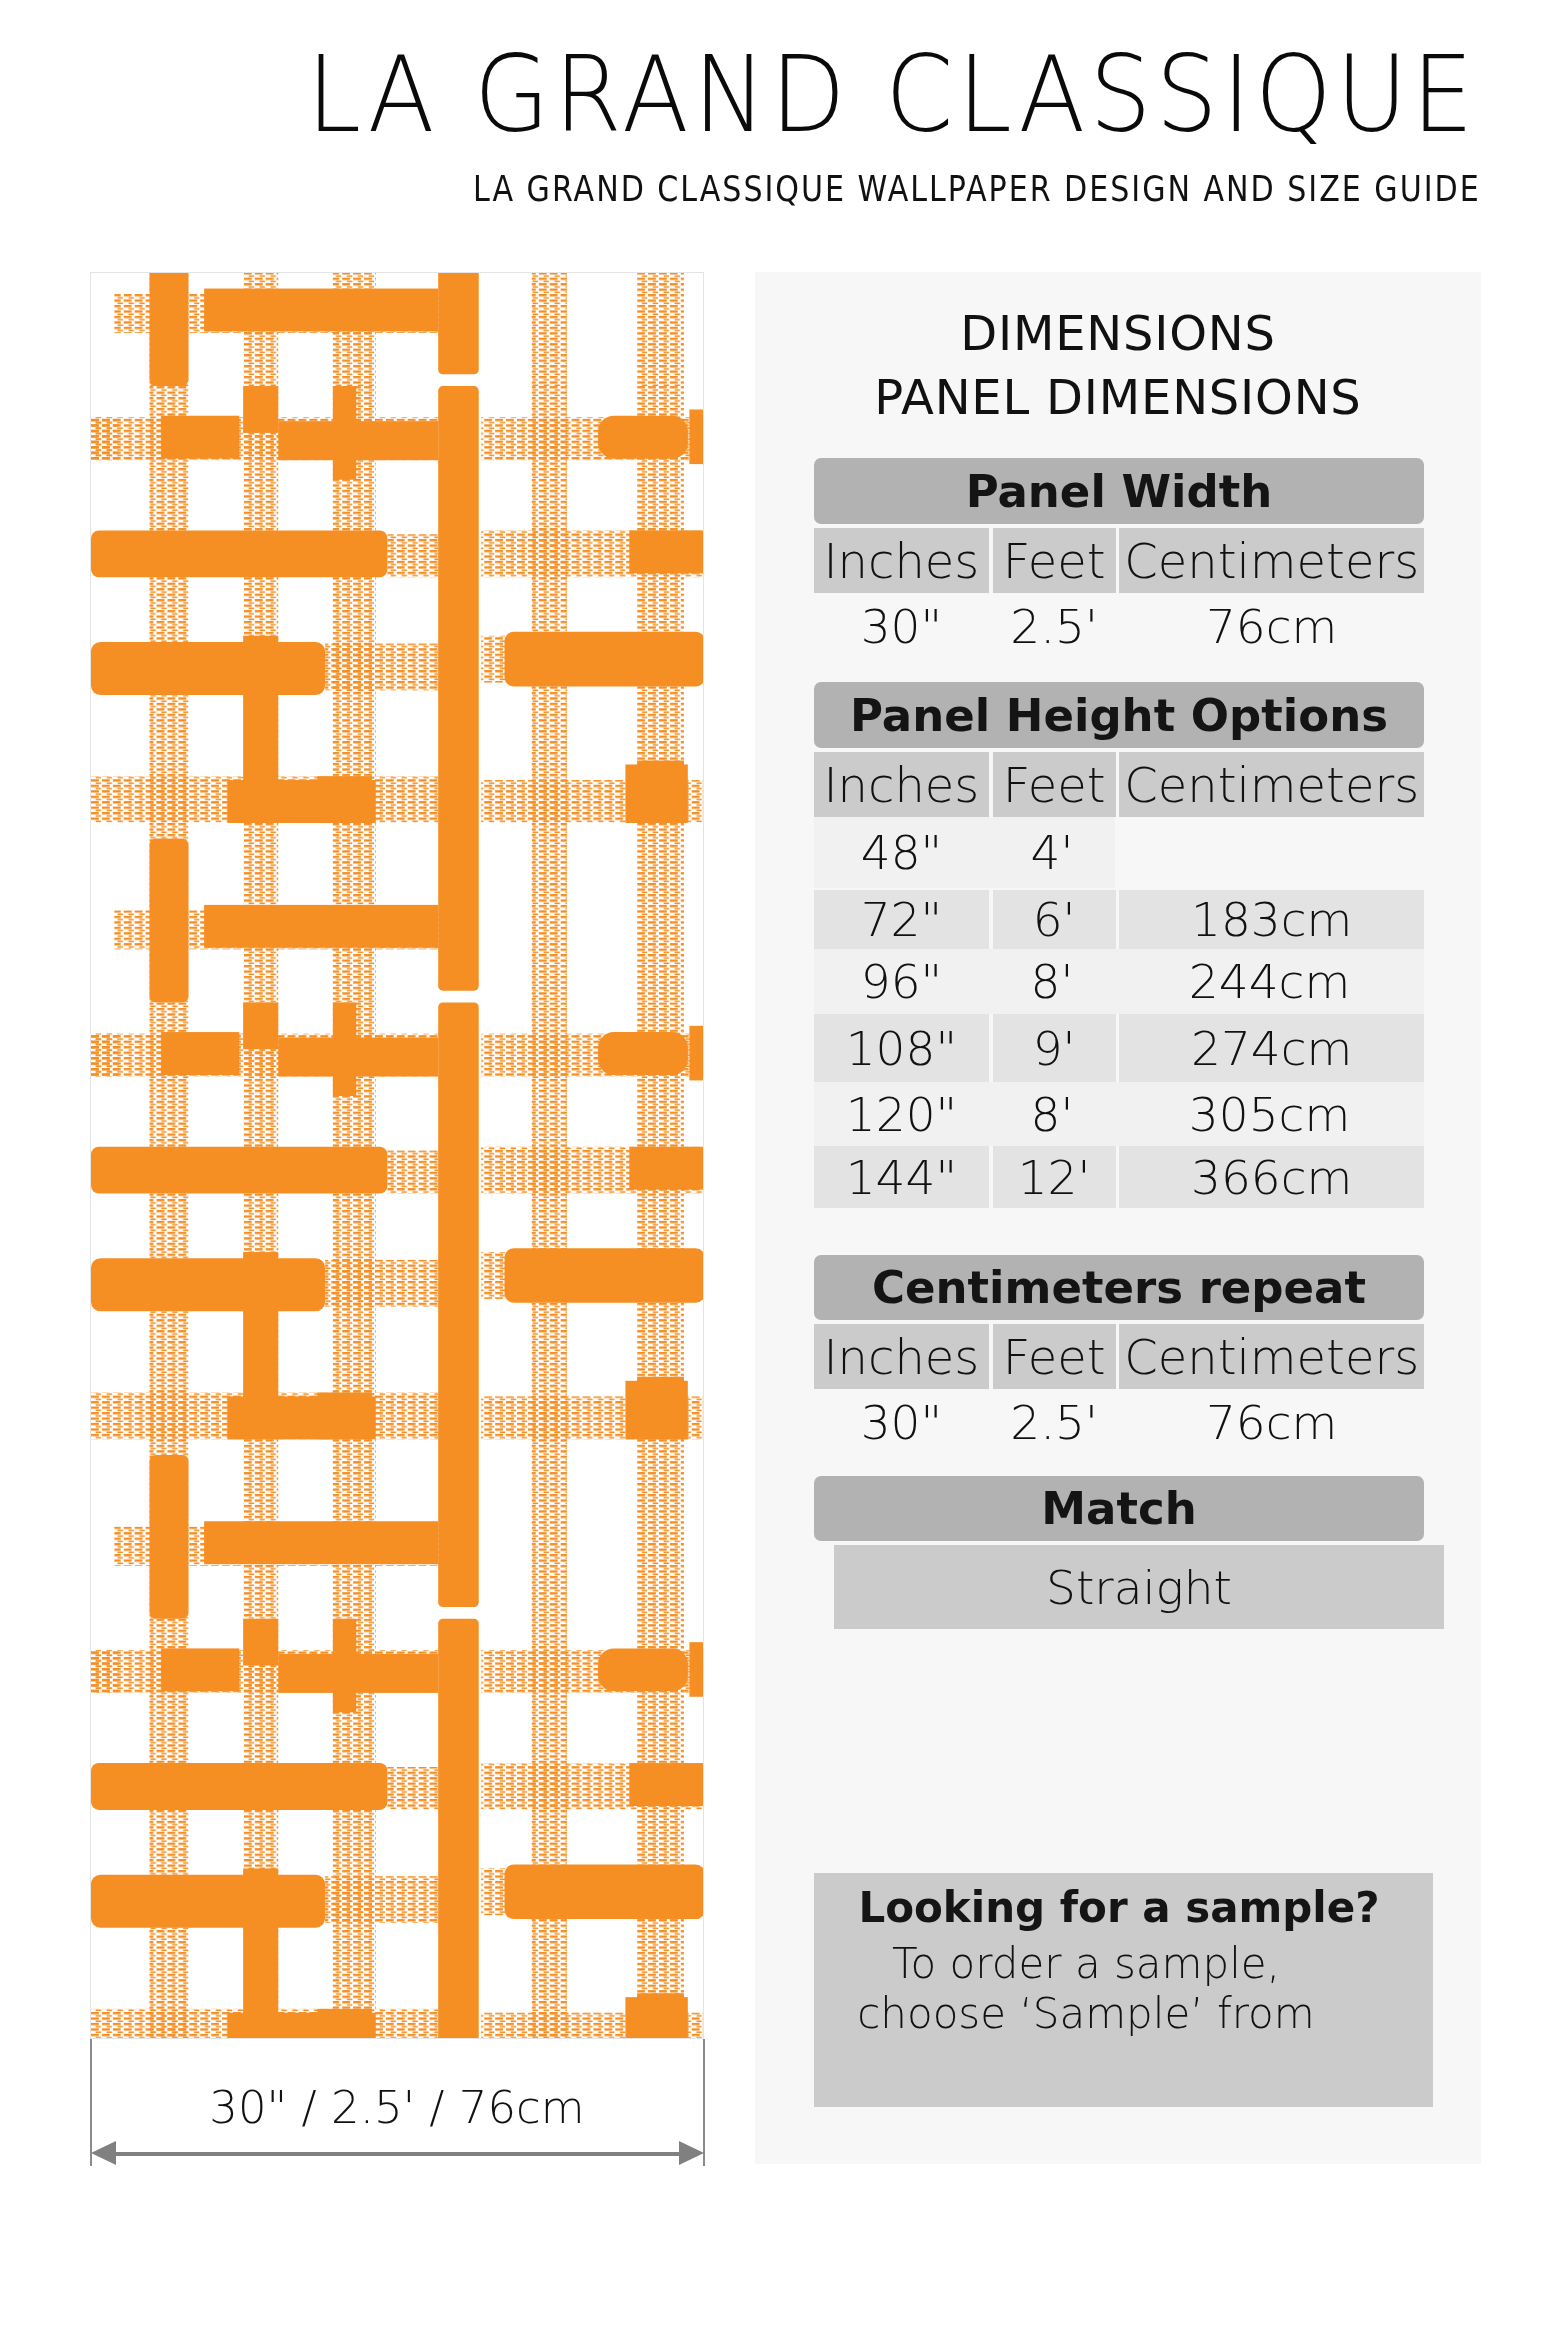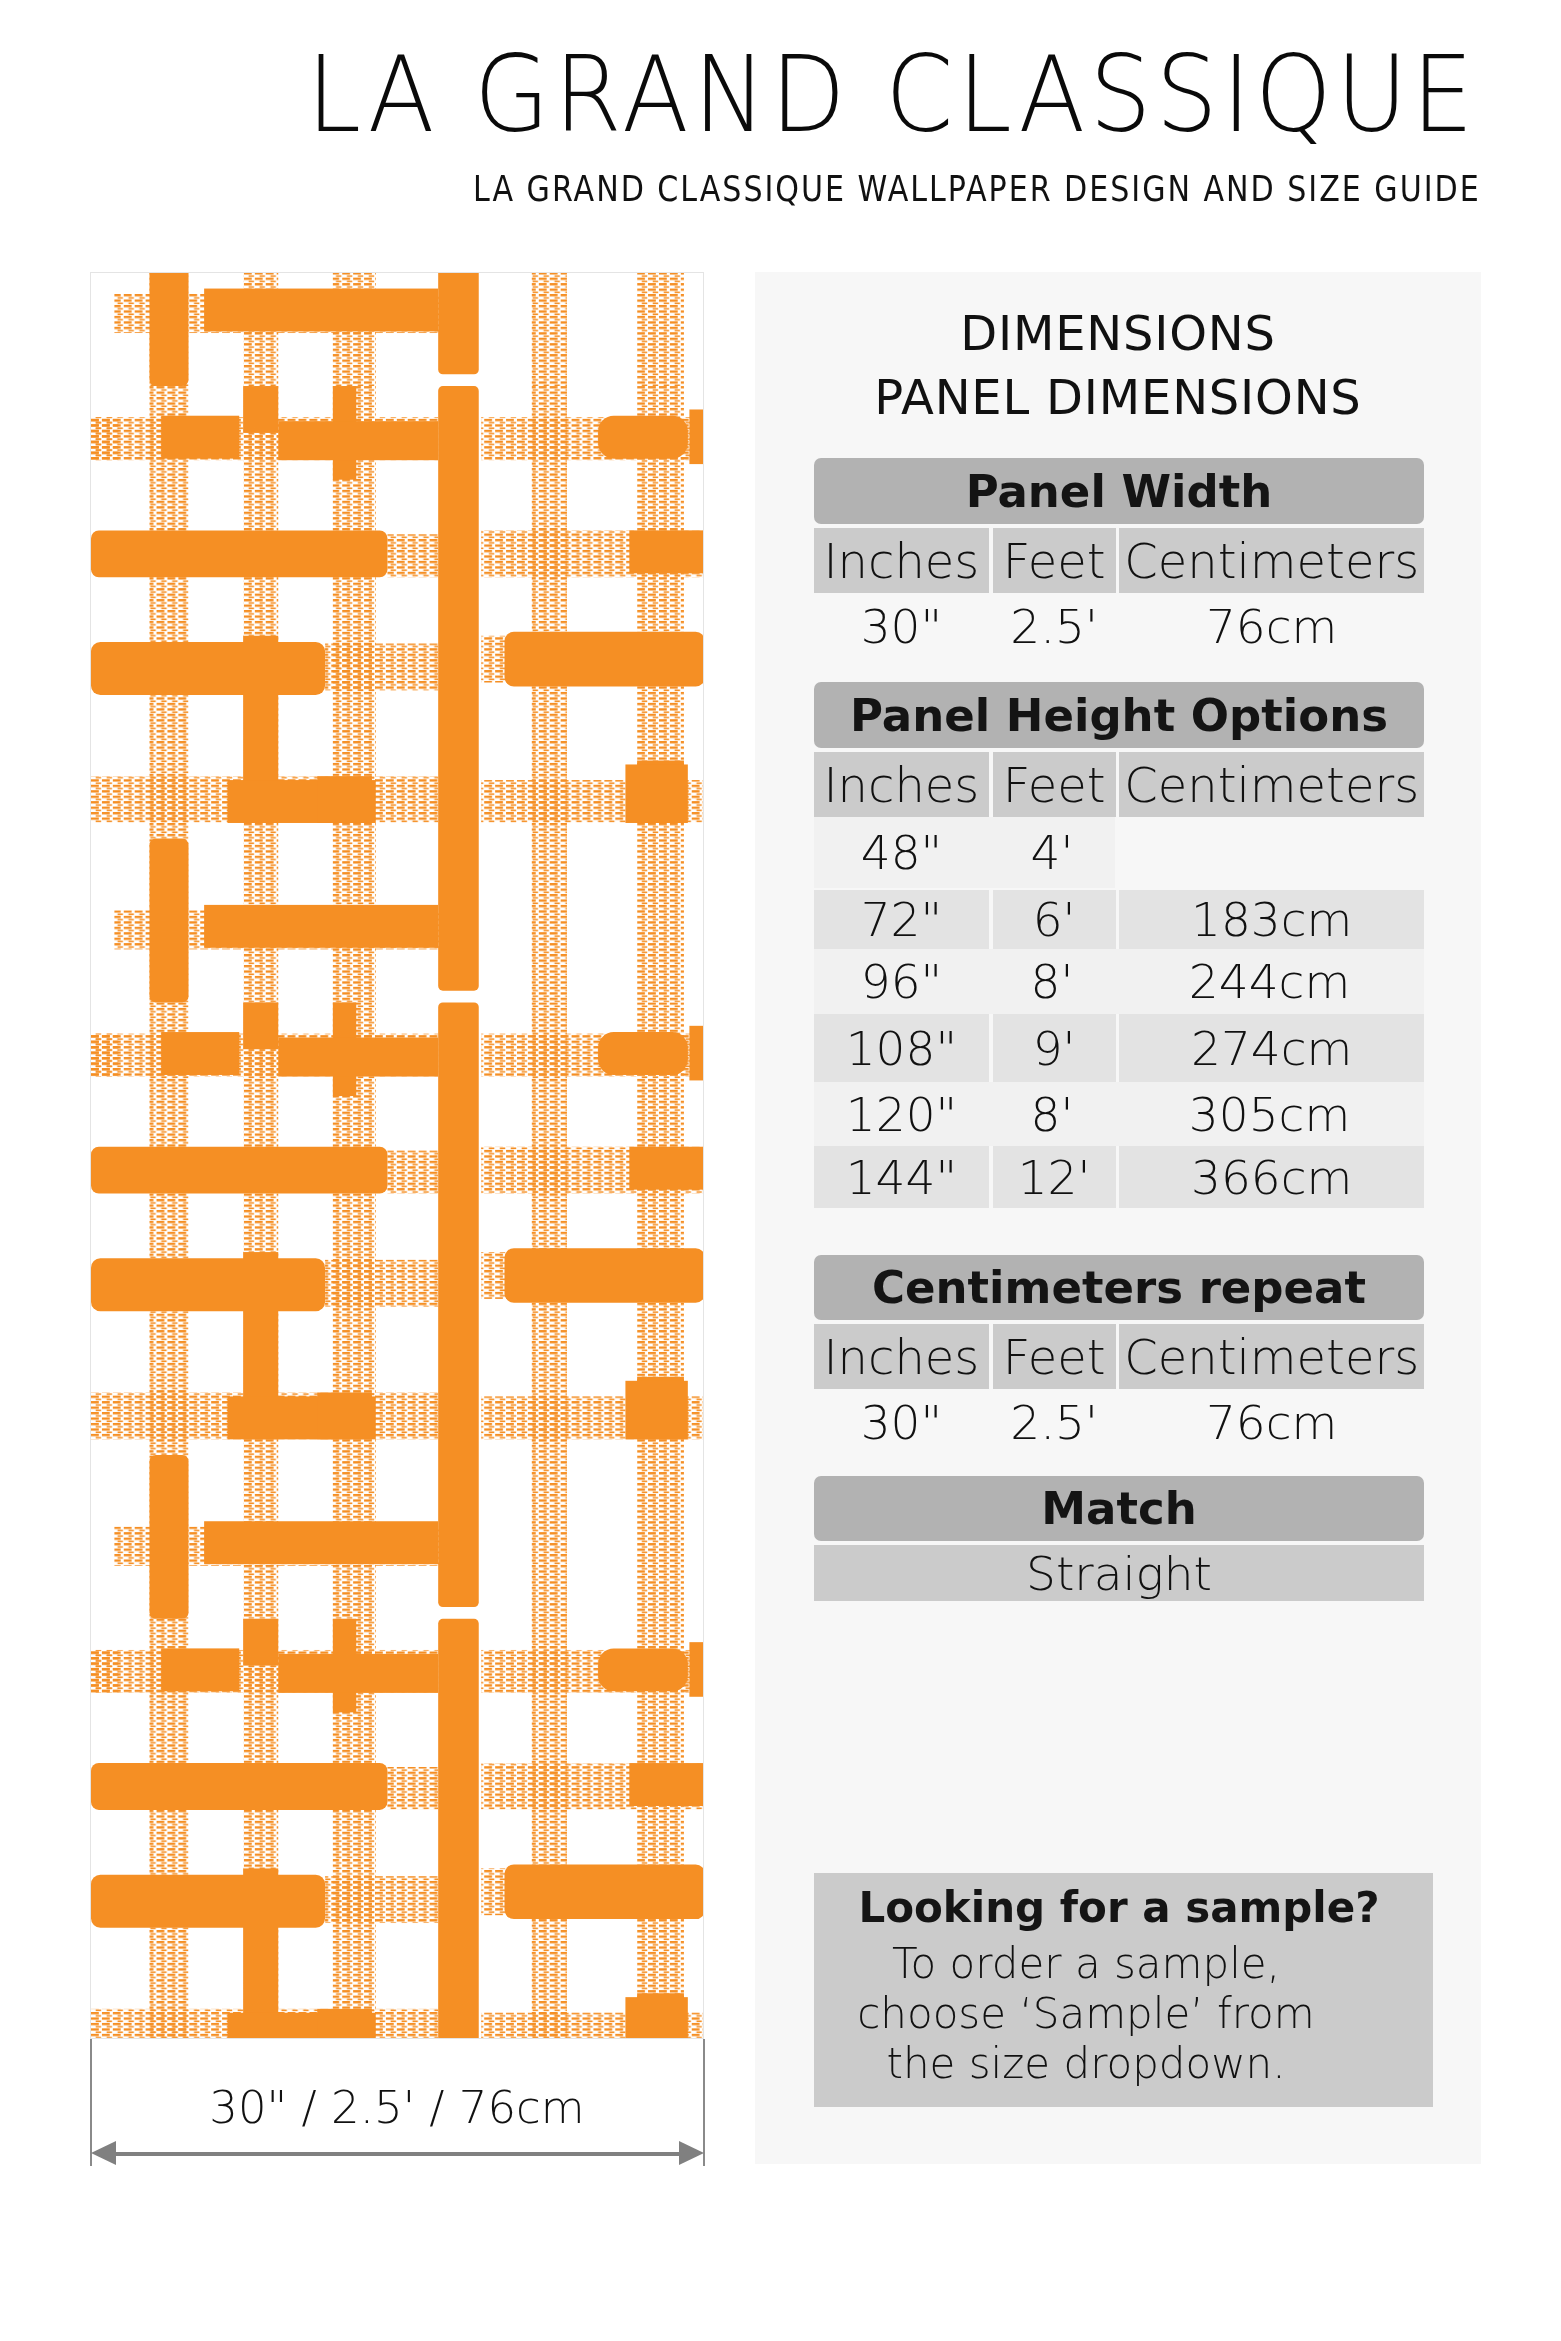--- a/index.html
+++ b/index.html
@@ -191,22 +191,21 @@
   </div>
   <div class="row val" style="top:134px; height:67px;">
     <div class="cell c1">30"</div>
     <div class="cell c2">2.5'</div>
     <div class="cell c3">76cm</div>
   </div>
 </div>
 
 <div class="tbl" style="top:1476px;">
   <div class="bar" style="top:0; height:65px;">Match</div>
-  <div class="match-val" style="top:69px; height:56px;">Straight</div>
+  <div class="match-val" style="top:69px; height:84px;margin-left:20px;">Straight</div>
 </div>
 
 <div class="sample-box">
   <div class="sample-title">Looking for a sample?</div>
   <div class="sample-line" style="top:66px;">To order a sample,</div>
   <div class="sample-line" style="top:116px;">choose ‘Sample’ from</div>
-  <div class="sample-line" style="top:166px;">the size dropdown.</div>
 </div>
 
 
 </body></html>

